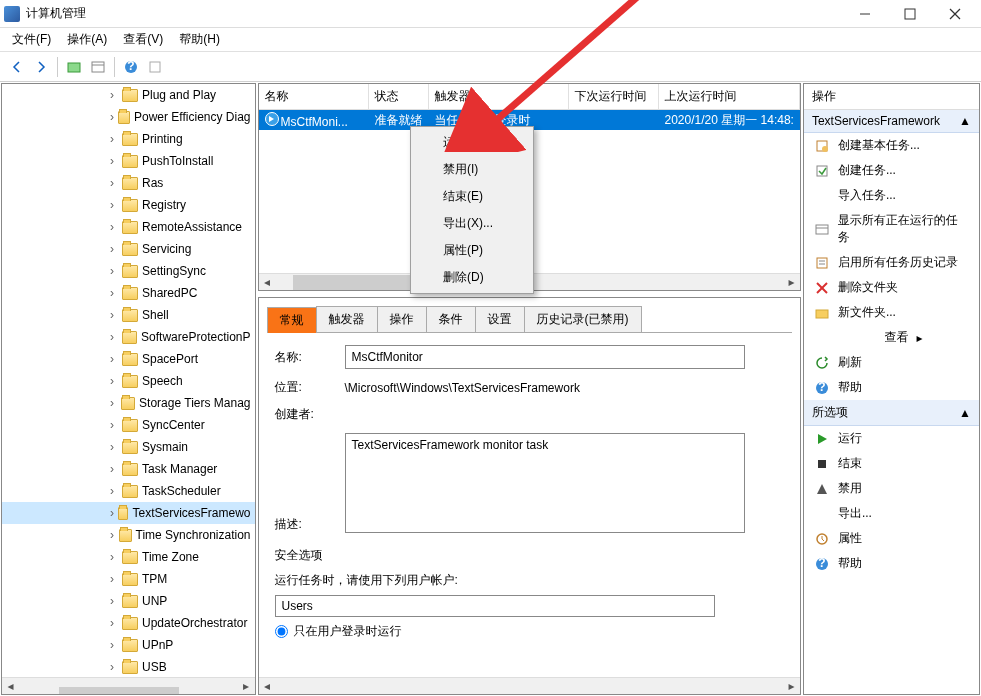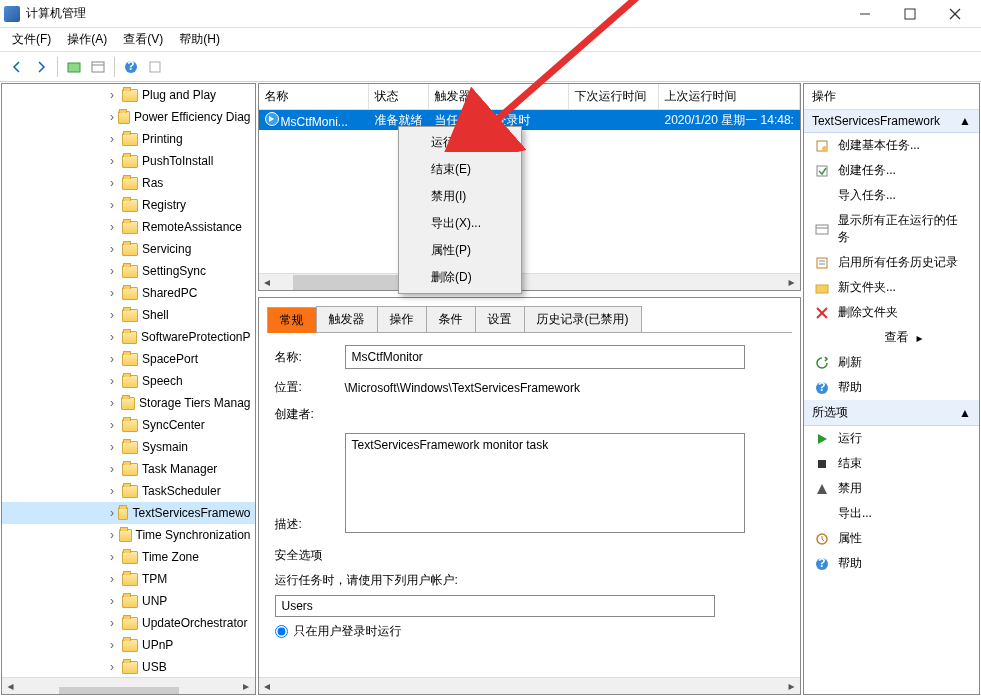--- a/index.html
+++ b/index.html
@@ -55,21 +55,21 @@
     .radio-row { display: flex; align-items: center; gap: 6px; margin: 4px 0; }
     .radio-row input { margin: 0; }
     
     .actions-panel { width: 192px; border: 1px solid #888; margin: 1px; background: #fff; display: flex; flex-direction: column; }
     .actions-header { padding: 4px 8px; border-bottom: 1px solid #ddd; }
     .actions-section-title { background: #e8f0fb; padding: 4px 8px; display: flex; justify-content: space-between; align-items: center; border-bottom: 1px solid #c8d8ef; }
     .action-item { display: flex; align-items: center; padding: 4px 10px; gap: 8px; }
     .action-item.with-arrow { justify-content: center; }
     .action-icon { width: 16px; height: 16px; display: flex; align-items: center; justify-content: center; }
     
-    .context-menu { position: absolute; left: 398px; top: 126px; background: #f0f0f0; border: 1px solid #a0a0a0; box-shadow: 3px 3px 6px rgba(0,0,0,0.3); width: 124px; z-index: 100; padding: 2px; }
+    .context-menu { position: absolute; left: 410px; top: 126px; background: #f0f0f0; border: 1px solid #a0a0a0; box-shadow: 3px 3px 6px rgba(0,0,0,0.3); width: 124px; z-index: 100; padding: 2px; }
     .context-item { padding: 5px 20px 5px 30px; }
     
     .arrow-annotation { position: absolute; left: 443px; top: -18px; z-index: 200; pointer-events: none; }
     
     svg.icon-svg { width: 14px; height: 14px; }
   </style>
 </head>
 <body>
 
 <div class="titlebar">
@@ -414,35 +414,35 @@
                 <line x1="4" y1="8" x2="10" y2="8" stroke="#888"></line>
               </svg>
             </span>
             <span>启用所有任务历史记录</span>
           </div>
         </div>
         <div class="action-item">
           <div style="display: flex; align-items: center; gap: 8px;">
             <span class="action-icon">
               <svg class="icon-svg" viewBox="0 0 14 14">
-                <rect x="1" y="4" width="12" height="8" fill="#f7ce5f" stroke="#d4a938"></rect>
-              </svg>
-            </span>
-            <span>新文件夹...</span>
-          </div>
-        </div>
-        <div class="action-item">
-          <div style="display: flex; align-items: center; gap: 8px;">
-            <span class="action-icon">
-              <svg class="icon-svg" viewBox="0 0 14 14">
                 <line x1="2" y1="2" x2="12" y2="12" stroke="#d93030" stroke-width="2"></line>
                 <line x1="12" y1="2" x2="2" y2="12" stroke="#d93030" stroke-width="2"></line>
               </svg>
             </span>
             <span>删除文件夹</span>
+          </div>
+        </div>
+        <div class="action-item">
+          <div style="display: flex; align-items: center; gap: 8px;">
+            <span class="action-icon">
+              <svg class="icon-svg" viewBox="0 0 14 14">
+                <rect x="1" y="4" width="12" height="8" fill="#f7ce5f" stroke="#d4a938"></rect>
+              </svg>
+            </span>
+            <span>新文件夹...</span>
           </div>
         </div>
         <div class="action-item with-arrow">
           <div style="display: flex; align-items: center; gap: 8px;">
             <span class="action-icon">
               <svg class="icon-svg" viewBox="0 0 14 14"></svg>
             </span>
             <span>查看</span>
           </div>
           <span>▸</span>
@@ -535,22 +535,22 @@
             </span>
             <span>帮助</span>
           </div>
         </div>
       </div>
   </div>
 </div>
 
 <div class="context-menu" id="context-menu">
     <div class="context-item">运行(R)</div>
+    <div class="context-item">禁用(I)</div>
     <div class="context-item">结束(E)</div>
-    <div class="context-item">禁用(I)</div>
     <div class="context-item">导出(X)...</div>
     <div class="context-item">属性(P)</div>
     <div class="context-item">删除(D)</div>
   </div>
 
 <svg class="arrow-annotation" width="220" height="170">
   <defs>
     <marker id="arrh" markerWidth="12" markerHeight="12" refX="3" refY="6" orient="auto">
       <path d="M0,0 L12,6 L0,12 Z" fill="#e53030"></path>
     </marker>

